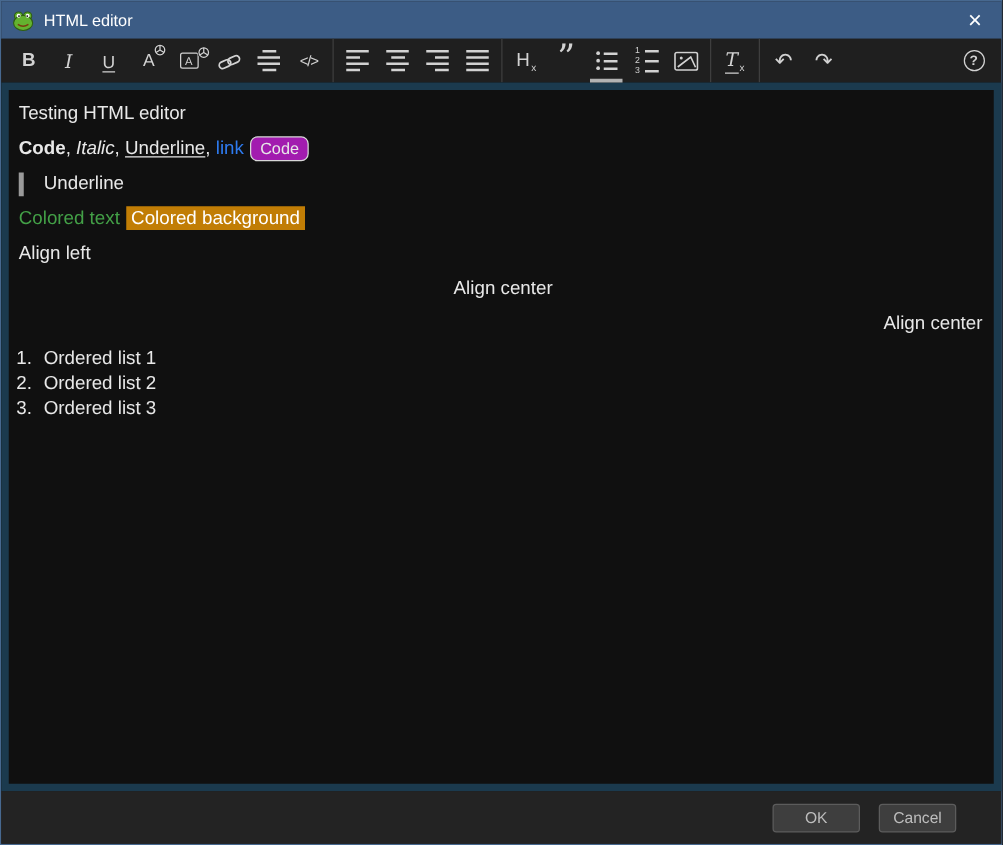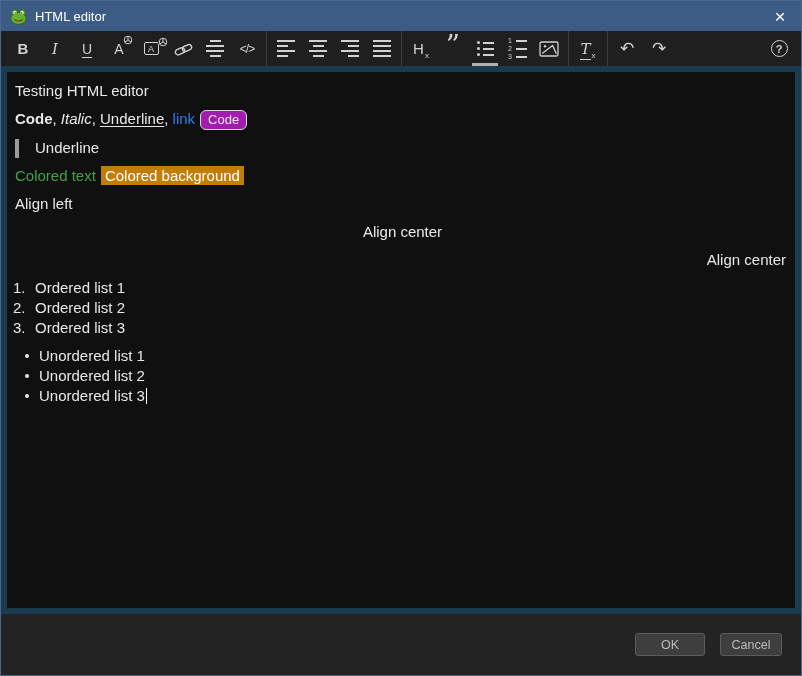--- a/index.html
+++ b/index.html
@@ -63,21 +63,21 @@
   .alc{text-align:center}
   .alr{text-align:right;padding-right:4px}
   .listblock{margin:0 0 8px 0}
   .oli{display:flex}
   .onum{width:24px;flex:0 0 auto;padding-left:2px}
   .uli{display:flex;align-items:center}
   .udot{width:4px;height:4px;border-radius:50%;background:var(--text);margin:0 10px 0 14px;flex:0 0 auto}
   .caret{display:inline-block;width:1px;height:16px;background:#fff;vertical-align:-3px;margin-left:1px}
 
   
-  .footer{height:61px;background:var(--footer_bg);display:flex;align-items:center;justify-content:flex-end;gap:15px;padding:0 19px;flex:0 0 auto}
+  .footer{height:42px;background:var(--footer_bg);display:flex;align-items:center;justify-content:flex-end;gap:15px;padding:0 36px;flex:0 0 auto}
   .fbtn{background:#3e3e3e;border:1px solid #5c5c5c;border-radius:3px;color:#bdbdbd;font-size:12.5px;height:23px;font-family:inherit}
   .fbtn.ok{width:70px}
   .fbtn.cancel{width:62px}
 </style>
 </head>
 <body>
 
 <div class="window">
 
   <div class="titlebar">
@@ -272,34 +272,20 @@
         <div class="oli">
             <span class="onum">2.</span>
             <span>Ordered list 2</span>
           </div>
         <div class="oli">
             <span class="onum">3.</span>
             <span>Ordered list 3</span>
           </div>
       </div>
 
-      <div class="listblock">
-        <div class="uli">
-            <span class="udot"></span>
-            <span>Unordered list 1</span>
-          </div>
-        <div class="uli">
-            <span class="udot"></span>
-            <span>Unordered list 2</span>
-          </div>
-        <div class="uli">
-            <span class="udot"></span>
-            <span><span>Unordered list 3</span><span class="caret"></span></span>
-          </div>
-      </div>
     </div>
   </div>
 
   <div class="footer">
     <button class="fbtn ok">OK</button>
     <button class="fbtn cancel">Cancel</button>
   </div>
 
 </div>
 

